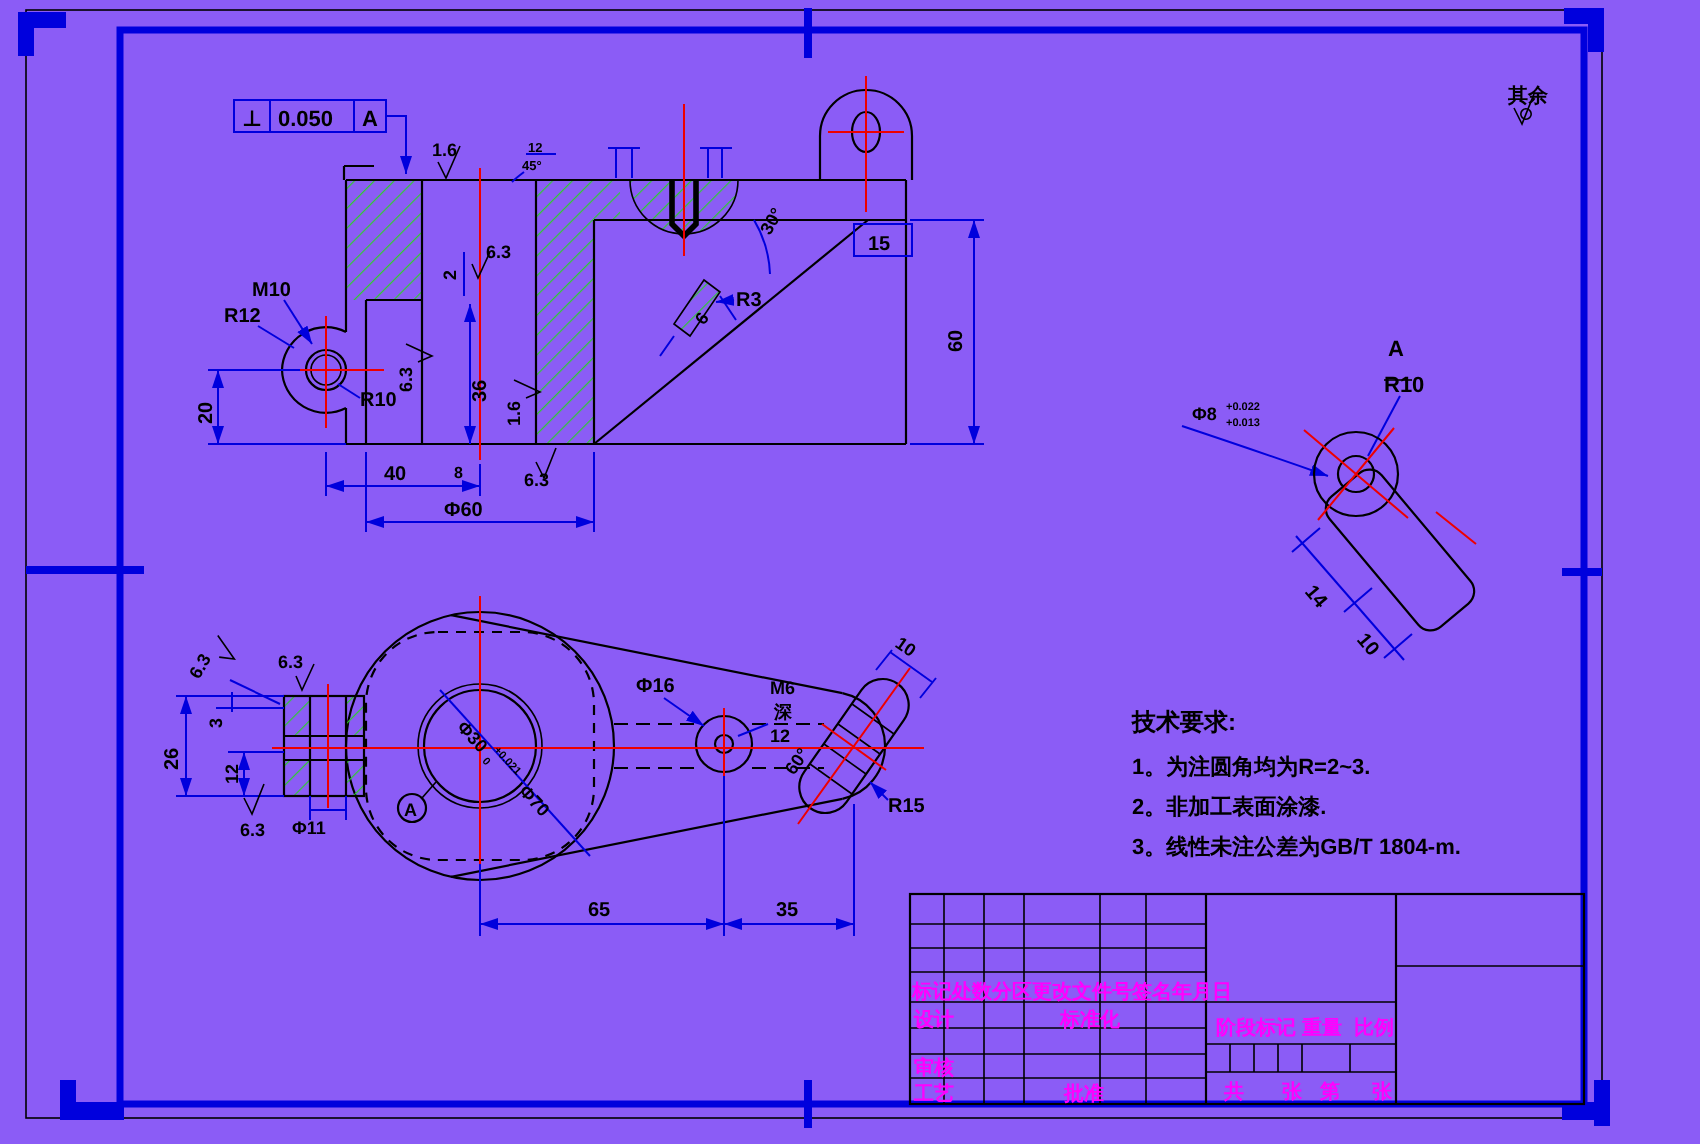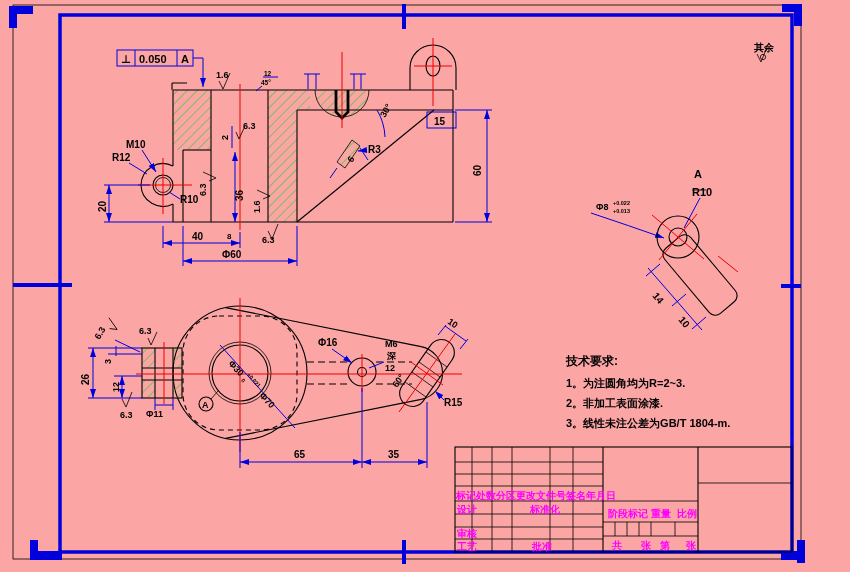--- a/index.html
+++ b/index.html
@@ -1,16 +1,16 @@
 <!DOCTYPE html>
 <html><head>
 <meta charset="utf-8">
 <style>
   html,body{margin:0;padding:0;background:#fff;}
-  #page{position:relative;width:850px;height:572px;background:#fca5a5;overflow:hidden;
+  #page{position:relative;width:850px;height:572px;background:#8b5cf6;overflow:hidden;
         font-family:"Liberation Sans",sans-serif;}
   svg{position:absolute;left:0;top:0;}
   text{font-family:"Liberation Sans","DejaVu Sans",sans-serif;font-weight:bold;fill:#000;}
   .k{stroke:#000;fill:none;stroke-width:1.1;}
   .kthin{stroke:#000;fill:none;stroke-width:0.8;}
   .kthick{stroke:#000;fill:none;stroke-width:2.8;}
   .b{stroke:#0000dd;fill:none;stroke-width:1;}
   .bb{stroke:#0000dd;fill:none;stroke-width:3.5;}
   .bt{stroke:#0000dd;fill:none;stroke-width:4;}
   .r{stroke:#ee0000;fill:none;stroke-width:1;}

